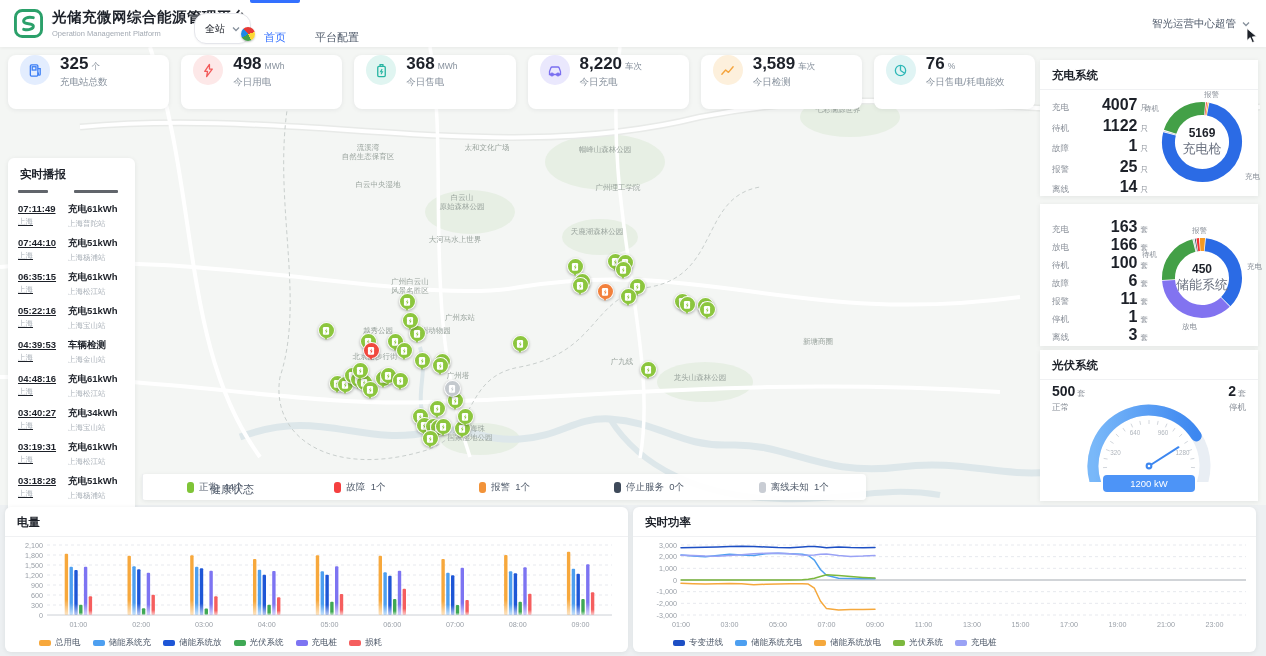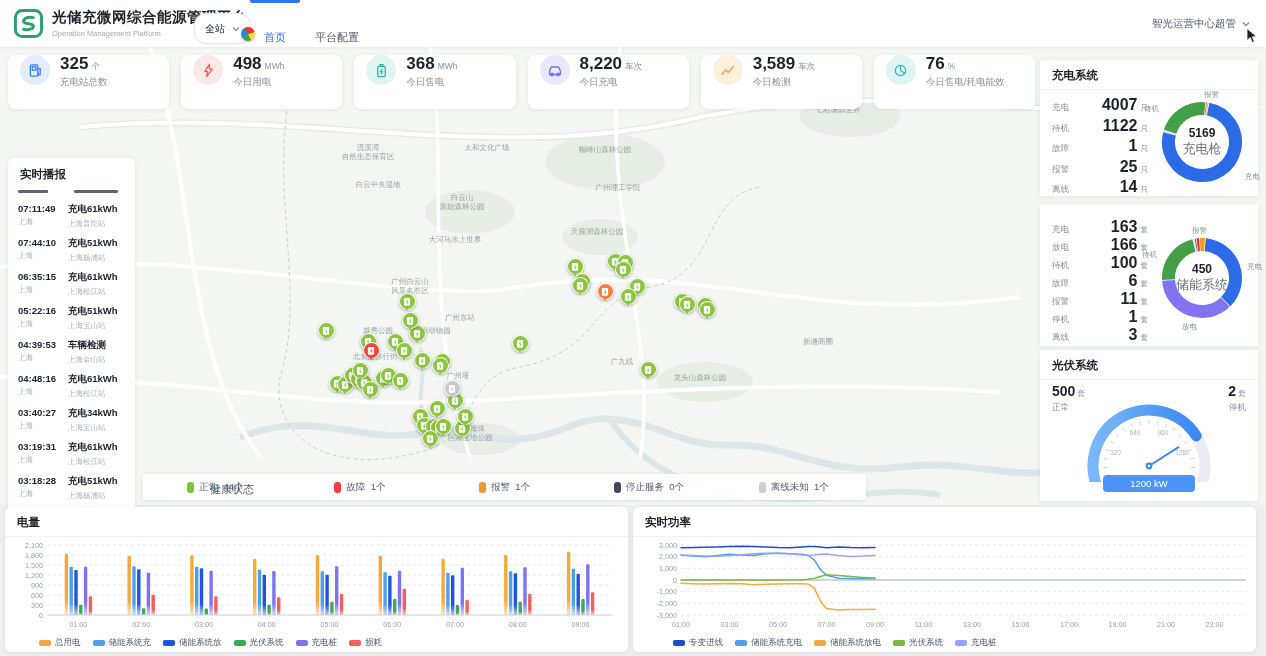--- a/index.html
+++ b/index.html
@@ -57,21 +57,21 @@
   .kpi .lb{font-size:9.5px;color:#86909c;margin-top:3px;}
 
   
   .broadcast{position:absolute;left:8px;top:118px;width:127px;height:386px;background:#fff;border-radius:6px;
              box-shadow:0 1px 5px rgba(31,35,41,.08);z-index:10;overflow:hidden;margin-top:40px;}
   .bc-title{padding:9px 12px 5px;font-size:11.5px;font-weight:700;}
   .bc-list{padding:0 10px;}
   .clip-row{height:9px;overflow:hidden;position:relative;margin-bottom:7px;}
   .clip-row i{position:absolute;bottom:3px;height:3px;background:#3a3f46;border-radius:1px;opacity:.8;}
   .bc-row{display:flex;margin-bottom:8.5px;}
-  .bc-c1{width:50px;flex:none;}
+  .bc-c1{width:50px;flex:none;text-decoration:underline;}
   .bc-time{font-size:9.5px;font-weight:700;}
   .bc-sub{font-size:7.5px;color:#a9b0b8;margin-top:2.5px;}
   .bc-c2{flex:1;min-width:0;}
   .bc-ev{font-size:9.5px;font-weight:700;white-space:nowrap;}
 
   
   .panel{position:absolute;left:1040px;width:218px;background:#fff;border-radius:0;
          box-shadow:0 1px 5px rgba(31,35,41,.08);z-index:10;}
   .p-title{padding:8px 12px 6px;font-size:11.5px;font-weight:700;border-bottom:1px solid #f0f1f3;}
   .stats{position:absolute;left:12px;}

